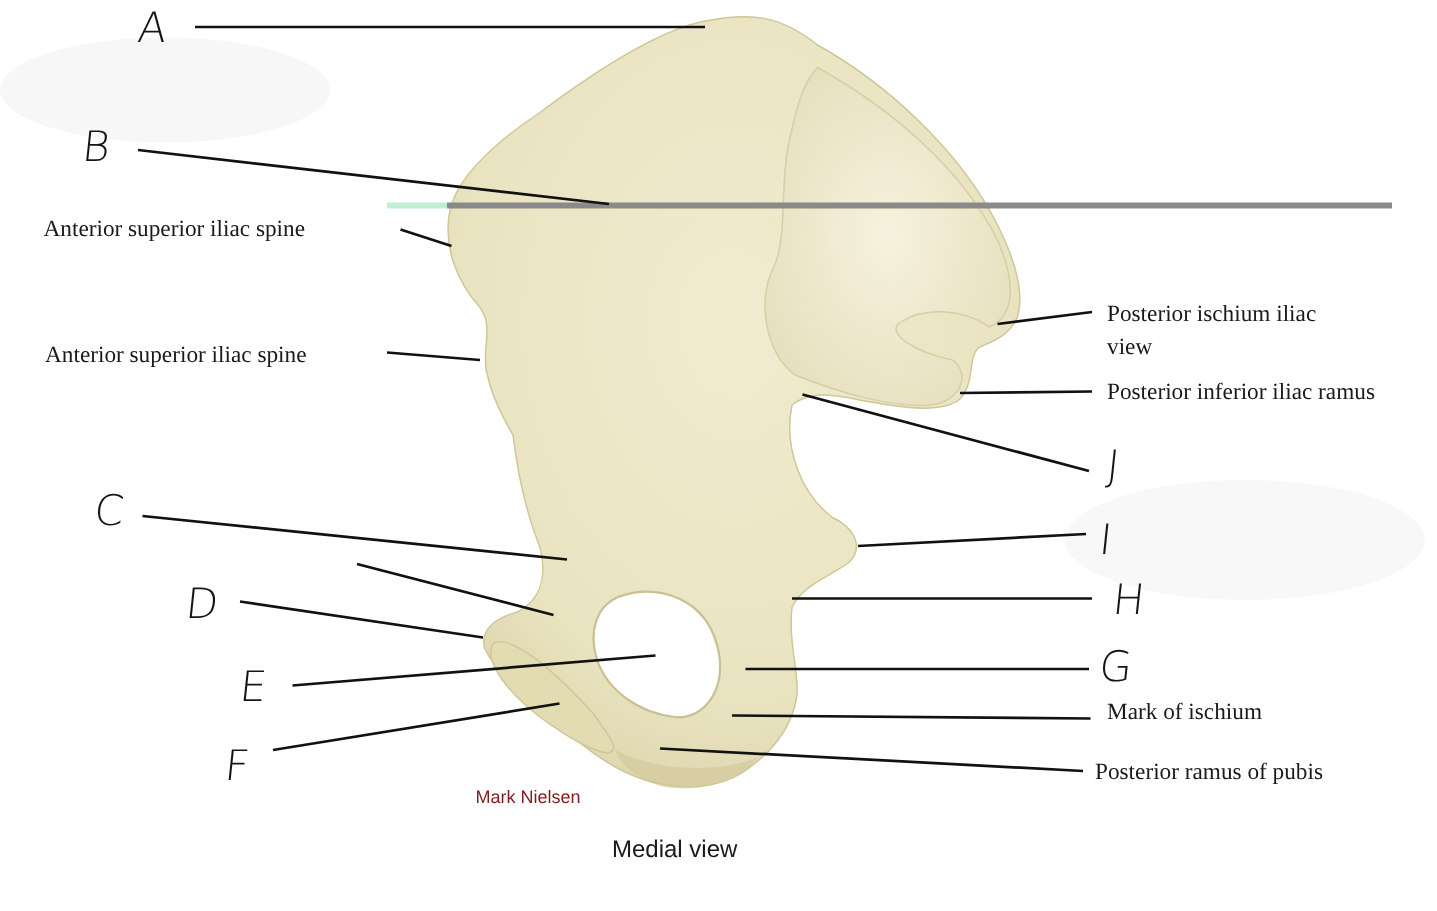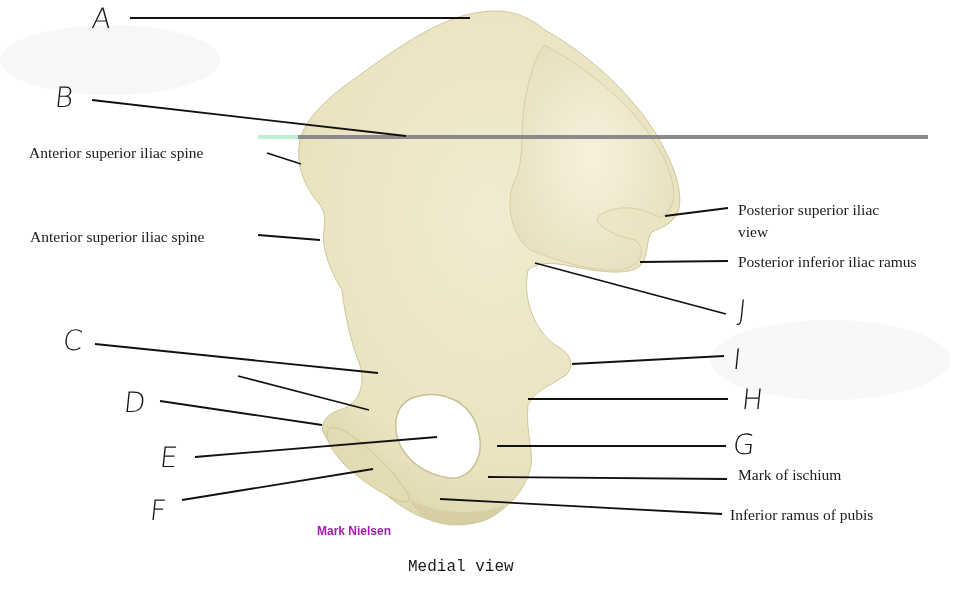--- a/index.html
+++ b/index.html
@@ -20,27 +20,26 @@
       font-size: 28px;
       font-weight: 300;
       color: #151515;
       line-height: 30px;
       transform: skewX(-6deg);
     }
     .credit {
       position: absolute;
       font-family: "Liberation Sans", "DejaVu Sans", sans-serif;
       font-size: 12px;
-      color: #a21caf;
+      color: #7f1d1d;
       white-space: nowrap;
-      font-weight: bold;
     }
     .caption {
       position: absolute;
-      font-family: Liberation Mono, monospace;
+      font-family: Liberation Sans, sans-serif;
       font-size: 16px;
       color: #1a1a1a;
       white-space: nowrap;
     }
   </style>
 </head>
 <body>
 
 <div class="stage">
 
@@ -139,22 +138,22 @@
   <div class="hand" style="left:124px; top:388px;">D</div>
   <div class="hand" style="left:160px; top:443px;">E</div>
   <div class="hand" style="left:150px; top:496px;">F</div>
   <div class="hand" style="left:733px; top:430px;">G</div>
   <div class="hand" style="left:742px; top:385px;">H</div>
   <div class="hand" style="left:733px; top:345px;">I</div>
   <div class="hand" style="left:738px; top:296px;">J</div>
 
   <div class="txt" style="left:29px; top:143px;">Anterior superior iliac spine</div>
   <div class="txt" style="left:30px; top:227px;">Anterior superior iliac spine</div>
-  <div class="txt" style="left:738px; top:200px;">Posterior superior iliac</div>
+  <div class="txt" style="left:738px; top:200px;">Posterior ischium iliac</div>
   <div class="txt" style="left:738px; top:222px;">view</div>
   <div class="txt" style="left:738px; top:252px;">Posterior inferior iliac ramus</div>
   <div class="txt" style="left:738px; top:465px;">Mark of ischium</div>
-  <div class="txt" style="left:730px; top:505px;">Inferior ramus of pubis</div>
+  <div class="txt" style="left:730px; top:505px;">Posterior ramus of pubis</div>
 
   <div class="credit" style="left:317px; top:524px;">Mark Nielsen</div>
   <div class="caption" style="left:408px; top:558px;">Medial view</div>
 
 </div>
 
 </body></html>

